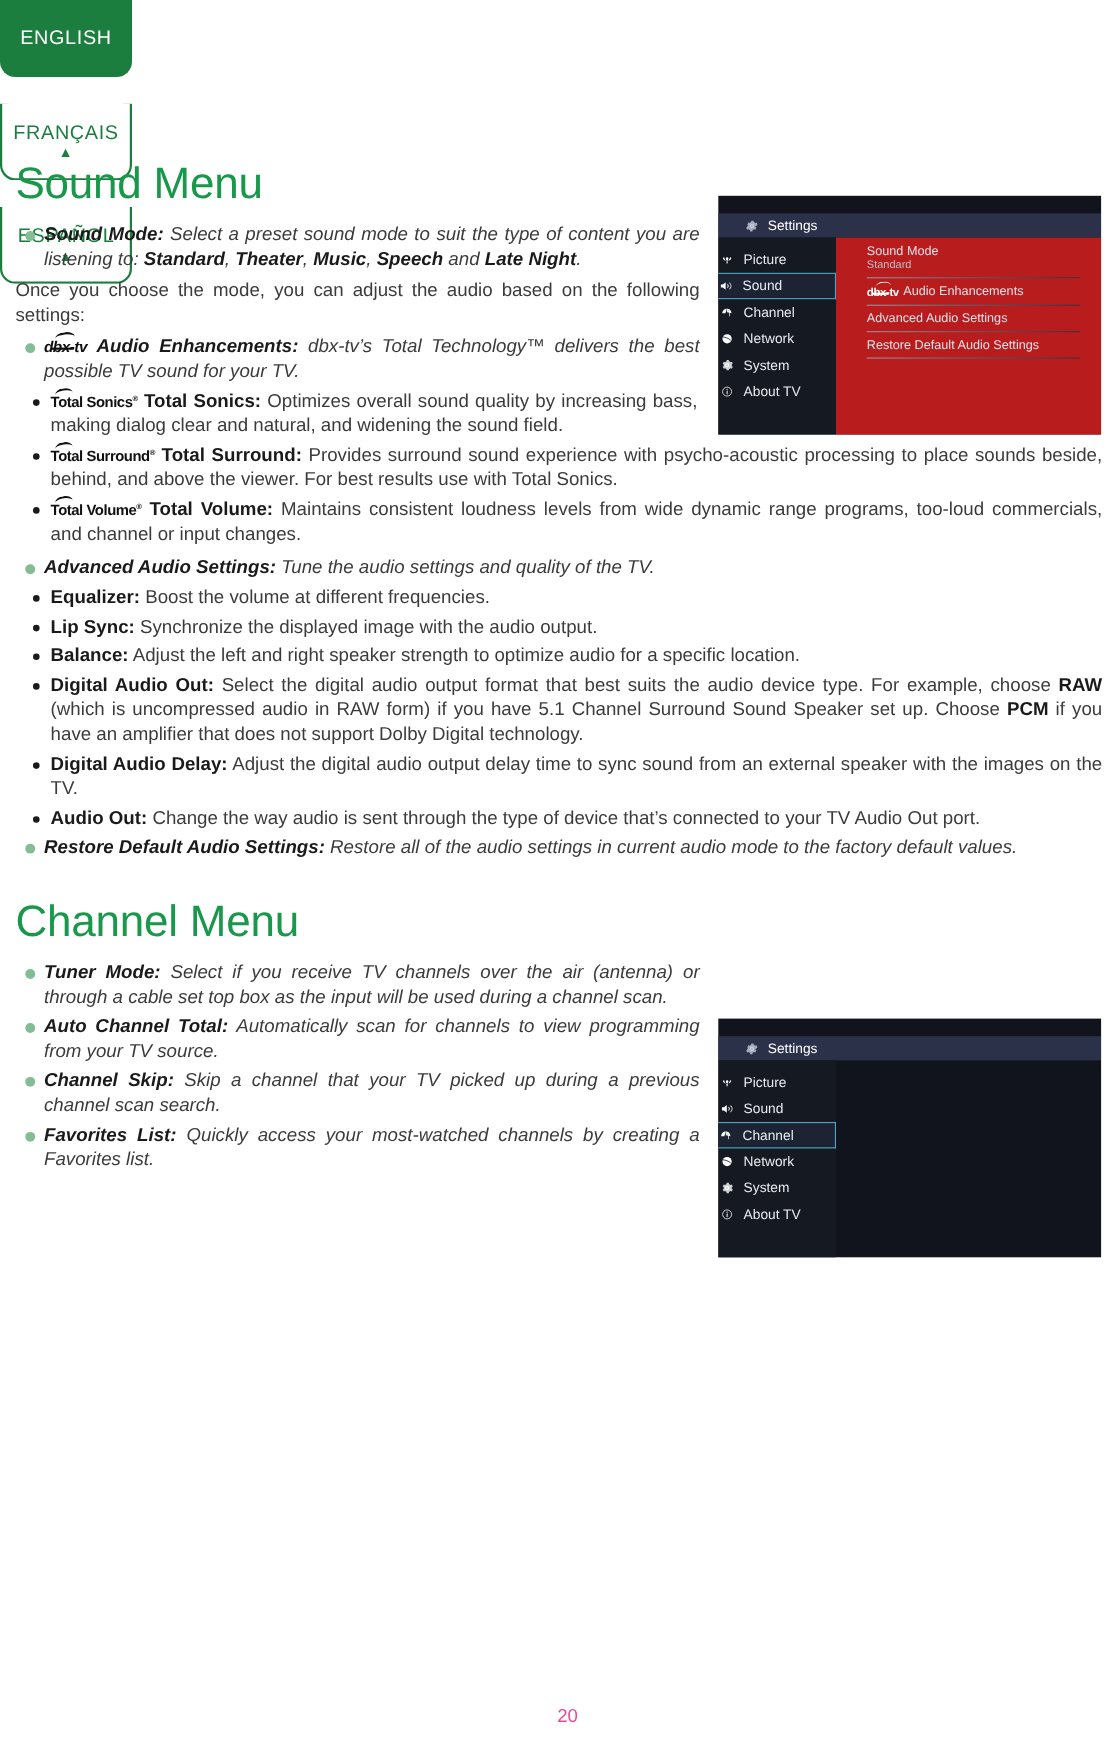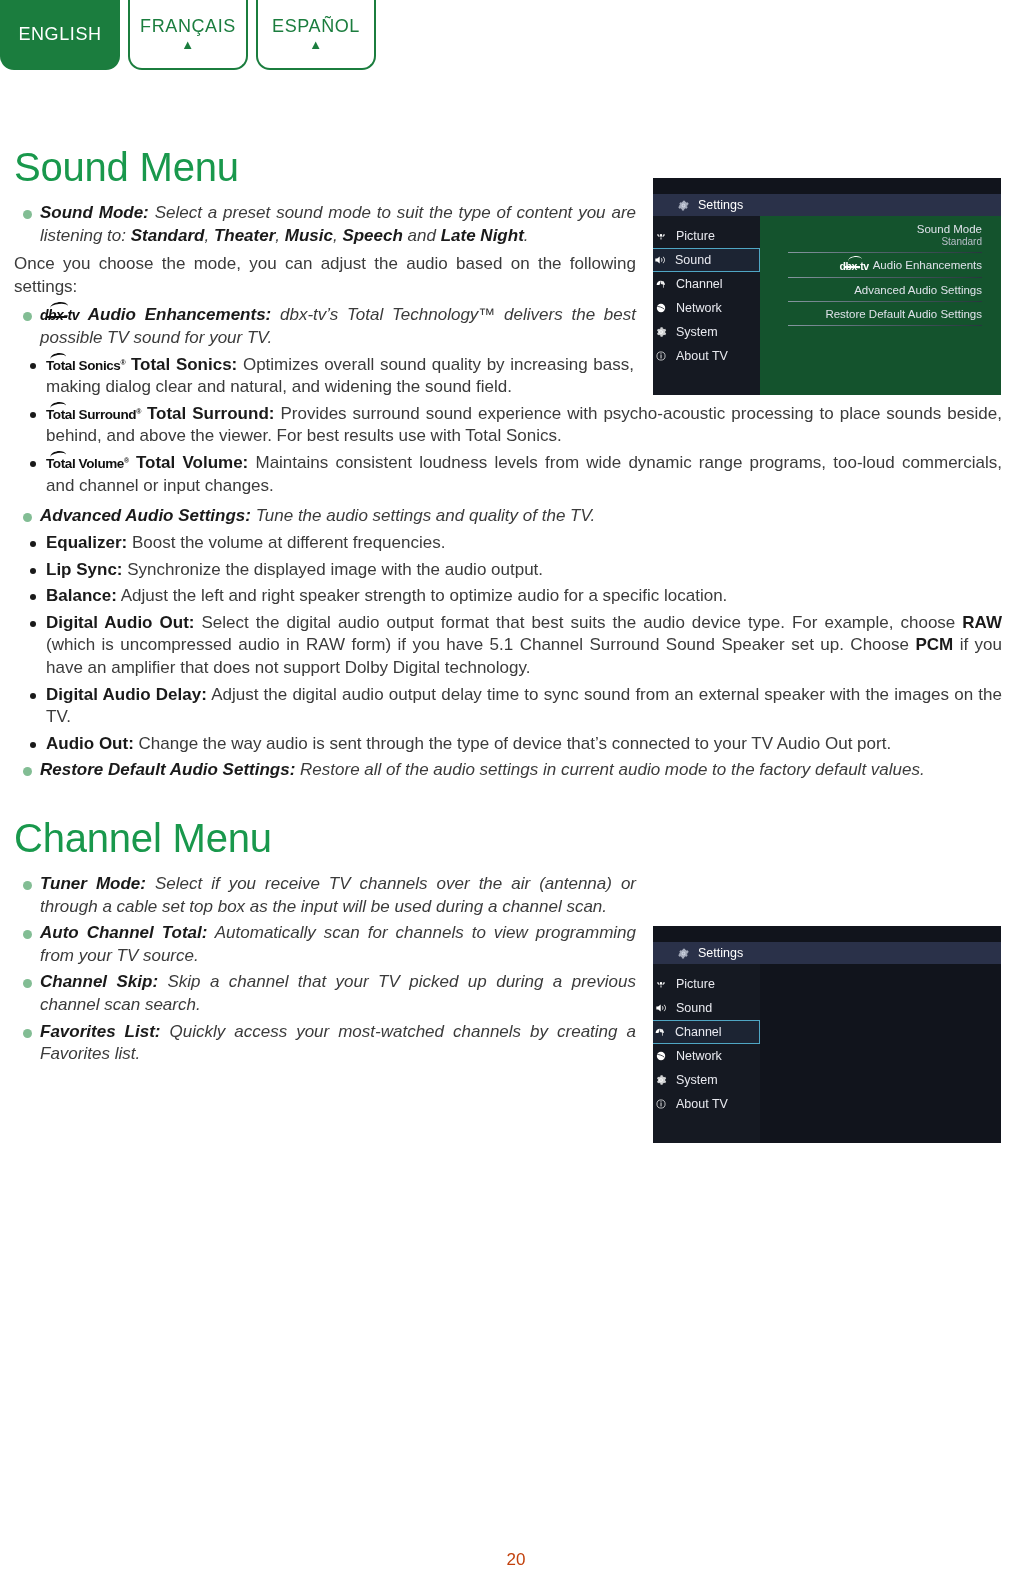--- a/index.html
+++ b/index.html
@@ -9,21 +9,22 @@
     background: #ffffff;
     font-family: "Liberation Sans", sans-serif;
   }
   body { position: relative; overflow: hidden; }
 
   
   .lang-bar {
     position: absolute;
     top: 0; left: 0;
     display: flex;
-    gap: 8px;
+    gap: 24px;
+    flex-direction: column;
   }
   .lang-tab {
     width: 120px;
     height: 70px;
     border-radius: 0 0 14px 14px;
     display: flex;
     flex-direction: column;
     align-items: center;
     justify-content: center;
     font-size: 18px;
@@ -201,24 +202,23 @@
     display: inline-flex;
     align-items: center;
     justify-content: center;
     color: #ffffff;
     flex: 0 0 15px;
   }
   .tv-icon svg { display: block; }
 
   .tv-main {
     flex: 1;
-    background: #14532d;
+    background: #b91c1c;
     padding: 6px 13px 0 28px;
     position: relative;
-    text-align: right;
   }
   .tv-row { position: relative; padding-right: 6px; }
   .tv-row .r-label {
     color: #dfe2ea;
     font-size: 11.5px;
     line-height: 14px;
   }
   .tv-row .r-value {
     color: #b9bec9;
     font-size: 10px;
@@ -255,21 +255,21 @@
     border-radius: 60% 60% 0 0 / 100% 100% 0 0;
     transform: rotate(-6deg);
   }
 
   
   .page-number {
     position: absolute;
     left: 0; right: 0;
     bottom: 22px;
     text-align: center;
-    color: #c2410c;
+    color: #ec4899;
     font-size: 17px;
     padding-left: 16px;
   }
 </style>
 </head>
 <body>
 
 <div class="lang-bar">
   <div class="lang-tab active">
     <span>ENGLISH</span>

